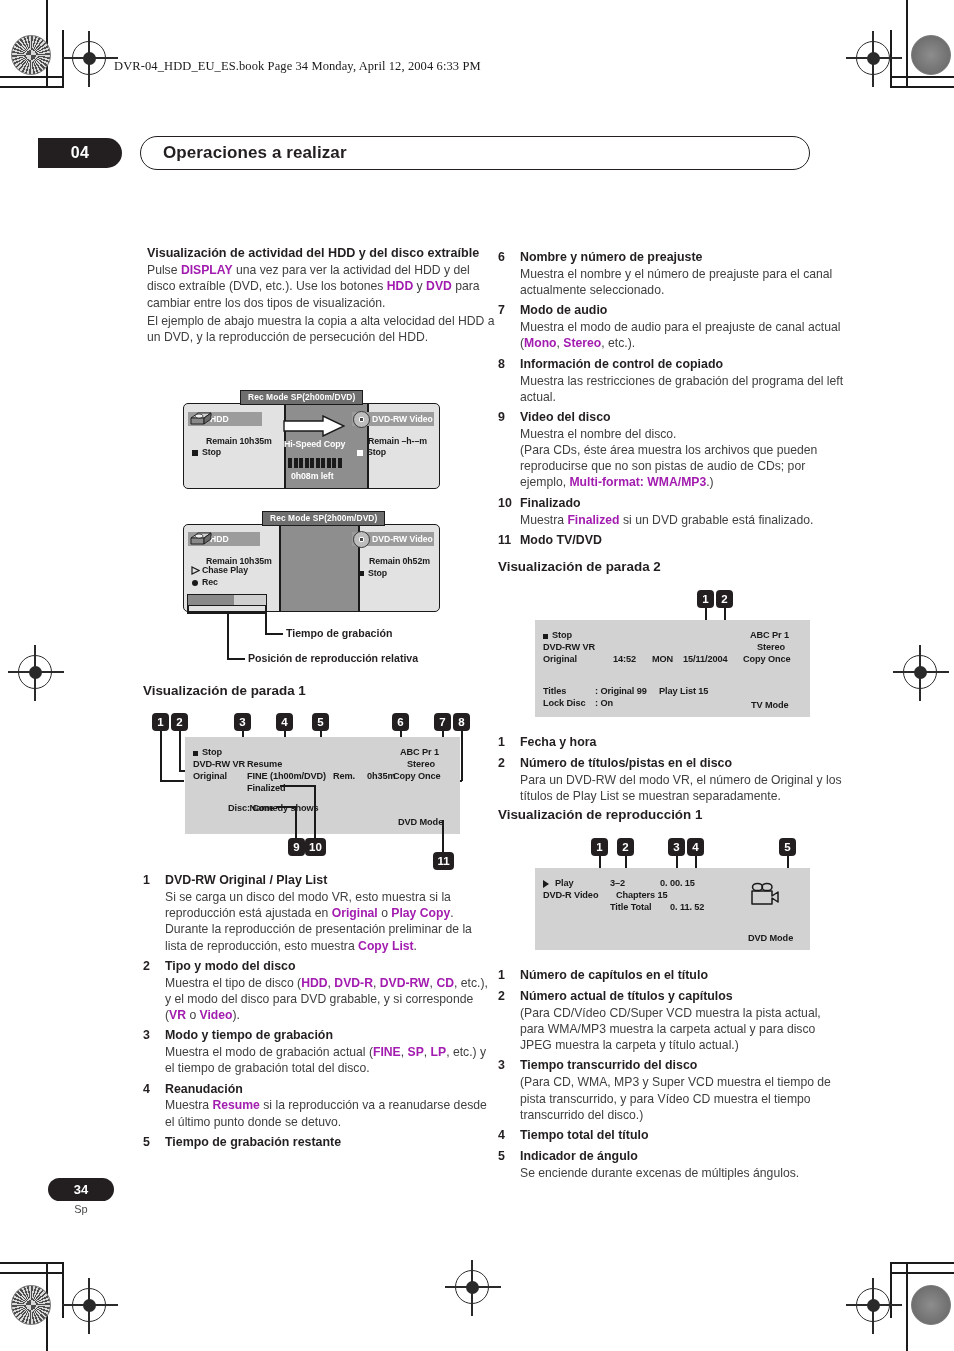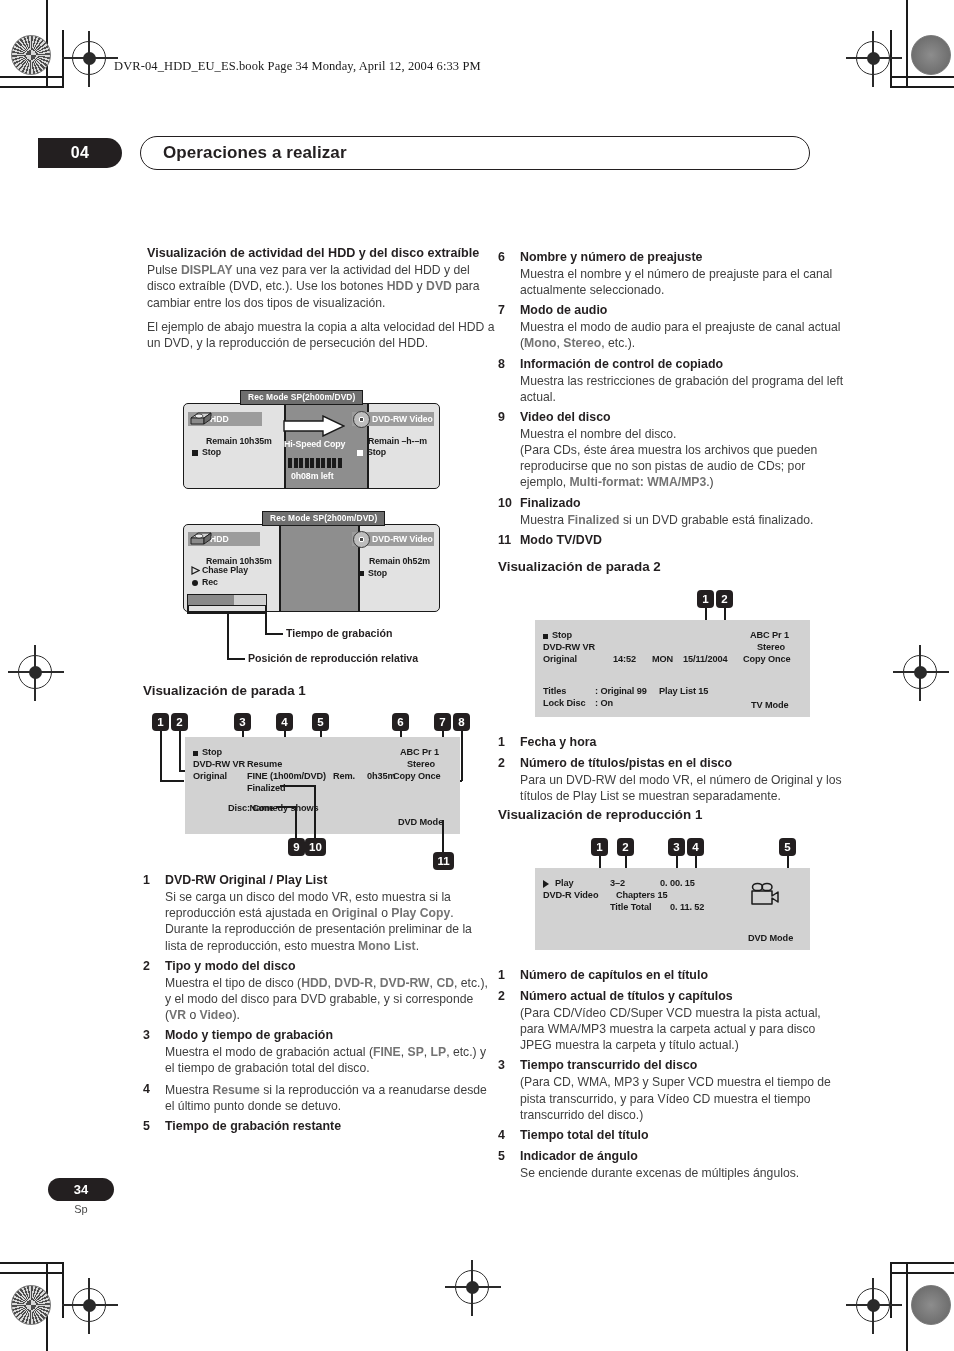--- a/index.html
+++ b/index.html
@@ -115,21 +115,21 @@
     margin: 0 0 1px 0;
     line-height: 1.28;
   }
 
   p.body {
     font-size: 12.2px;
     line-height: 1.33;
     margin: 0 0 0 0;
     color: #404040;
   }
-  p.body b { color: #737373; font-weight: bold; }
+  p.body b { color: #a21caf; font-weight: bold; }
   p.body i { font-style: italic; }
 
   .num-item {
     display: flex;
     margin-top: 5px;
   }
   .num-item .n {
     font-weight: bold;
     font-size: 12.4px;
     color: #231f20;
@@ -364,21 +364,21 @@
   <div class="bookline" style="left:114px; top:59px;">DVR-04_HDD_EU_ES.book  Page 34  Monday, April 12, 2004  6:33 PM</div>
 
   <div class="chapter-badge">04</div>
   <div class="chapter-pill">
     <span class="chapter-title">Operaciones a realizar</span>
   </div>
 
   <div class="col col-left">
     <h2 class="sec">Visualización de actividad del HDD y del disco extraíble</h2>
     <p class="body">Pulse <b>DISPLAY</b> una vez para ver la actividad del HDD y del disco extraíble (DVD, etc.). Use los botones <b>HDD</b> y <b>DVD</b> para cambiar entre los dos tipos de visualización.</p>
-    <p class="body" style="margin-top:8px;">El ejemplo de abajo muestra la copia a alta velocidad del HDD a un DVD, y la reproducción de persecución del HDD.</p>
+    <p class="body" style="margin-top:2px;">El ejemplo de abajo muestra la copia a alta velocidad del HDD a un DVD, y la reproducción de persecución del HDD.</p>
   </div>
 
   <div class="recmode-tab" style="left:240px; top:390px;">Rec Mode   SP(2h00m/DVD)</div>
   <div class="act-box" style="left:183px; top:403px; width:257px; height:86px;">
     <div class="act-col act-mid" style="left:101px; width:82px;"></div>
     <div class="act-divider" style="left:100px;"></div>
     <div class="act-divider" style="left:183px;"></div>
   </div>
 
   <svg class="hdd-icon" style="left:190px; top:411px;" viewBox="0 0 22 15">
@@ -509,40 +509,41 @@
   <div class="badge w2" style="left:305px; top:838px;">10</div>
   <div class="lead v" style="left:442px; top:820px; height:33px;"></div>
   <div class="badge w2" style="left:433px; top:852px;">11</div>
 
   <div style="position:absolute; left:143px; top:868px; width:348px;">
     <div class="list-host">
         <div class="num-item">
           <div class="n">1</div>
           <div style="flex: 1 1 0%;">
             <div class="t">DVD-RW Original / Play List</div>
-            <p class="body">Si se carga un disco del modo VR, esto muestra si la reproducción está ajustada en <b>Original</b> o <b>Play Copy</b>.<br>Durante la reproducción de presentación preliminar de la lista de reproducción, esto muestra <b>Mono List</b>.</p>
+            <p class="body">Si se carga un disco del modo VR, esto muestra si la reproducción está ajustada en <b>Original</b> o <b>Play Copy</b>.<br>Durante la reproducción de presentación preliminar de la lista de reproducción, esto muestra <b>Copy List</b>.</p>
           </div>
         </div>
         <div class="num-item">
           <div class="n">2</div>
           <div style="flex: 1 1 0%;">
             <div class="t">Tipo y modo del disco</div>
             <p class="body">Muestra el tipo de disco (<b>HDD</b>, <b>DVD-R</b>, <b>DVD-RW</b>, <b>CD</b>, etc.), y el modo del disco para DVD grabable, y si corresponde (<b>VR</b> o <b>Video</b>).</p>
           </div>
         </div>
         <div class="num-item">
           <div class="n">3</div>
           <div style="flex: 1 1 0%;">
             <div class="t">Modo y tiempo de grabación</div>
             <p class="body">Muestra el modo de grabación actual (<b>FINE</b>, <b>SP</b>, <b>LP</b>, etc.) y el tiempo de grabación total del disco.</p>
           </div>
         </div>
         <div class="num-item">
           <div class="n">4</div>
           <div style="flex: 1 1 0%;">
+            <div class="t">Reanudación</div>
             <p class="body">Muestra <b>Resume</b> si la reproducción va a reanudarse desde el último punto donde se detuvo.</p>
           </div>
         </div>
         <div class="num-item">
           <div class="n">5</div>
           <div style="flex: 1 1 0%;">
             <div class="t">Tiempo de grabación restante</div>
           </div>
         </div>
       </div>

